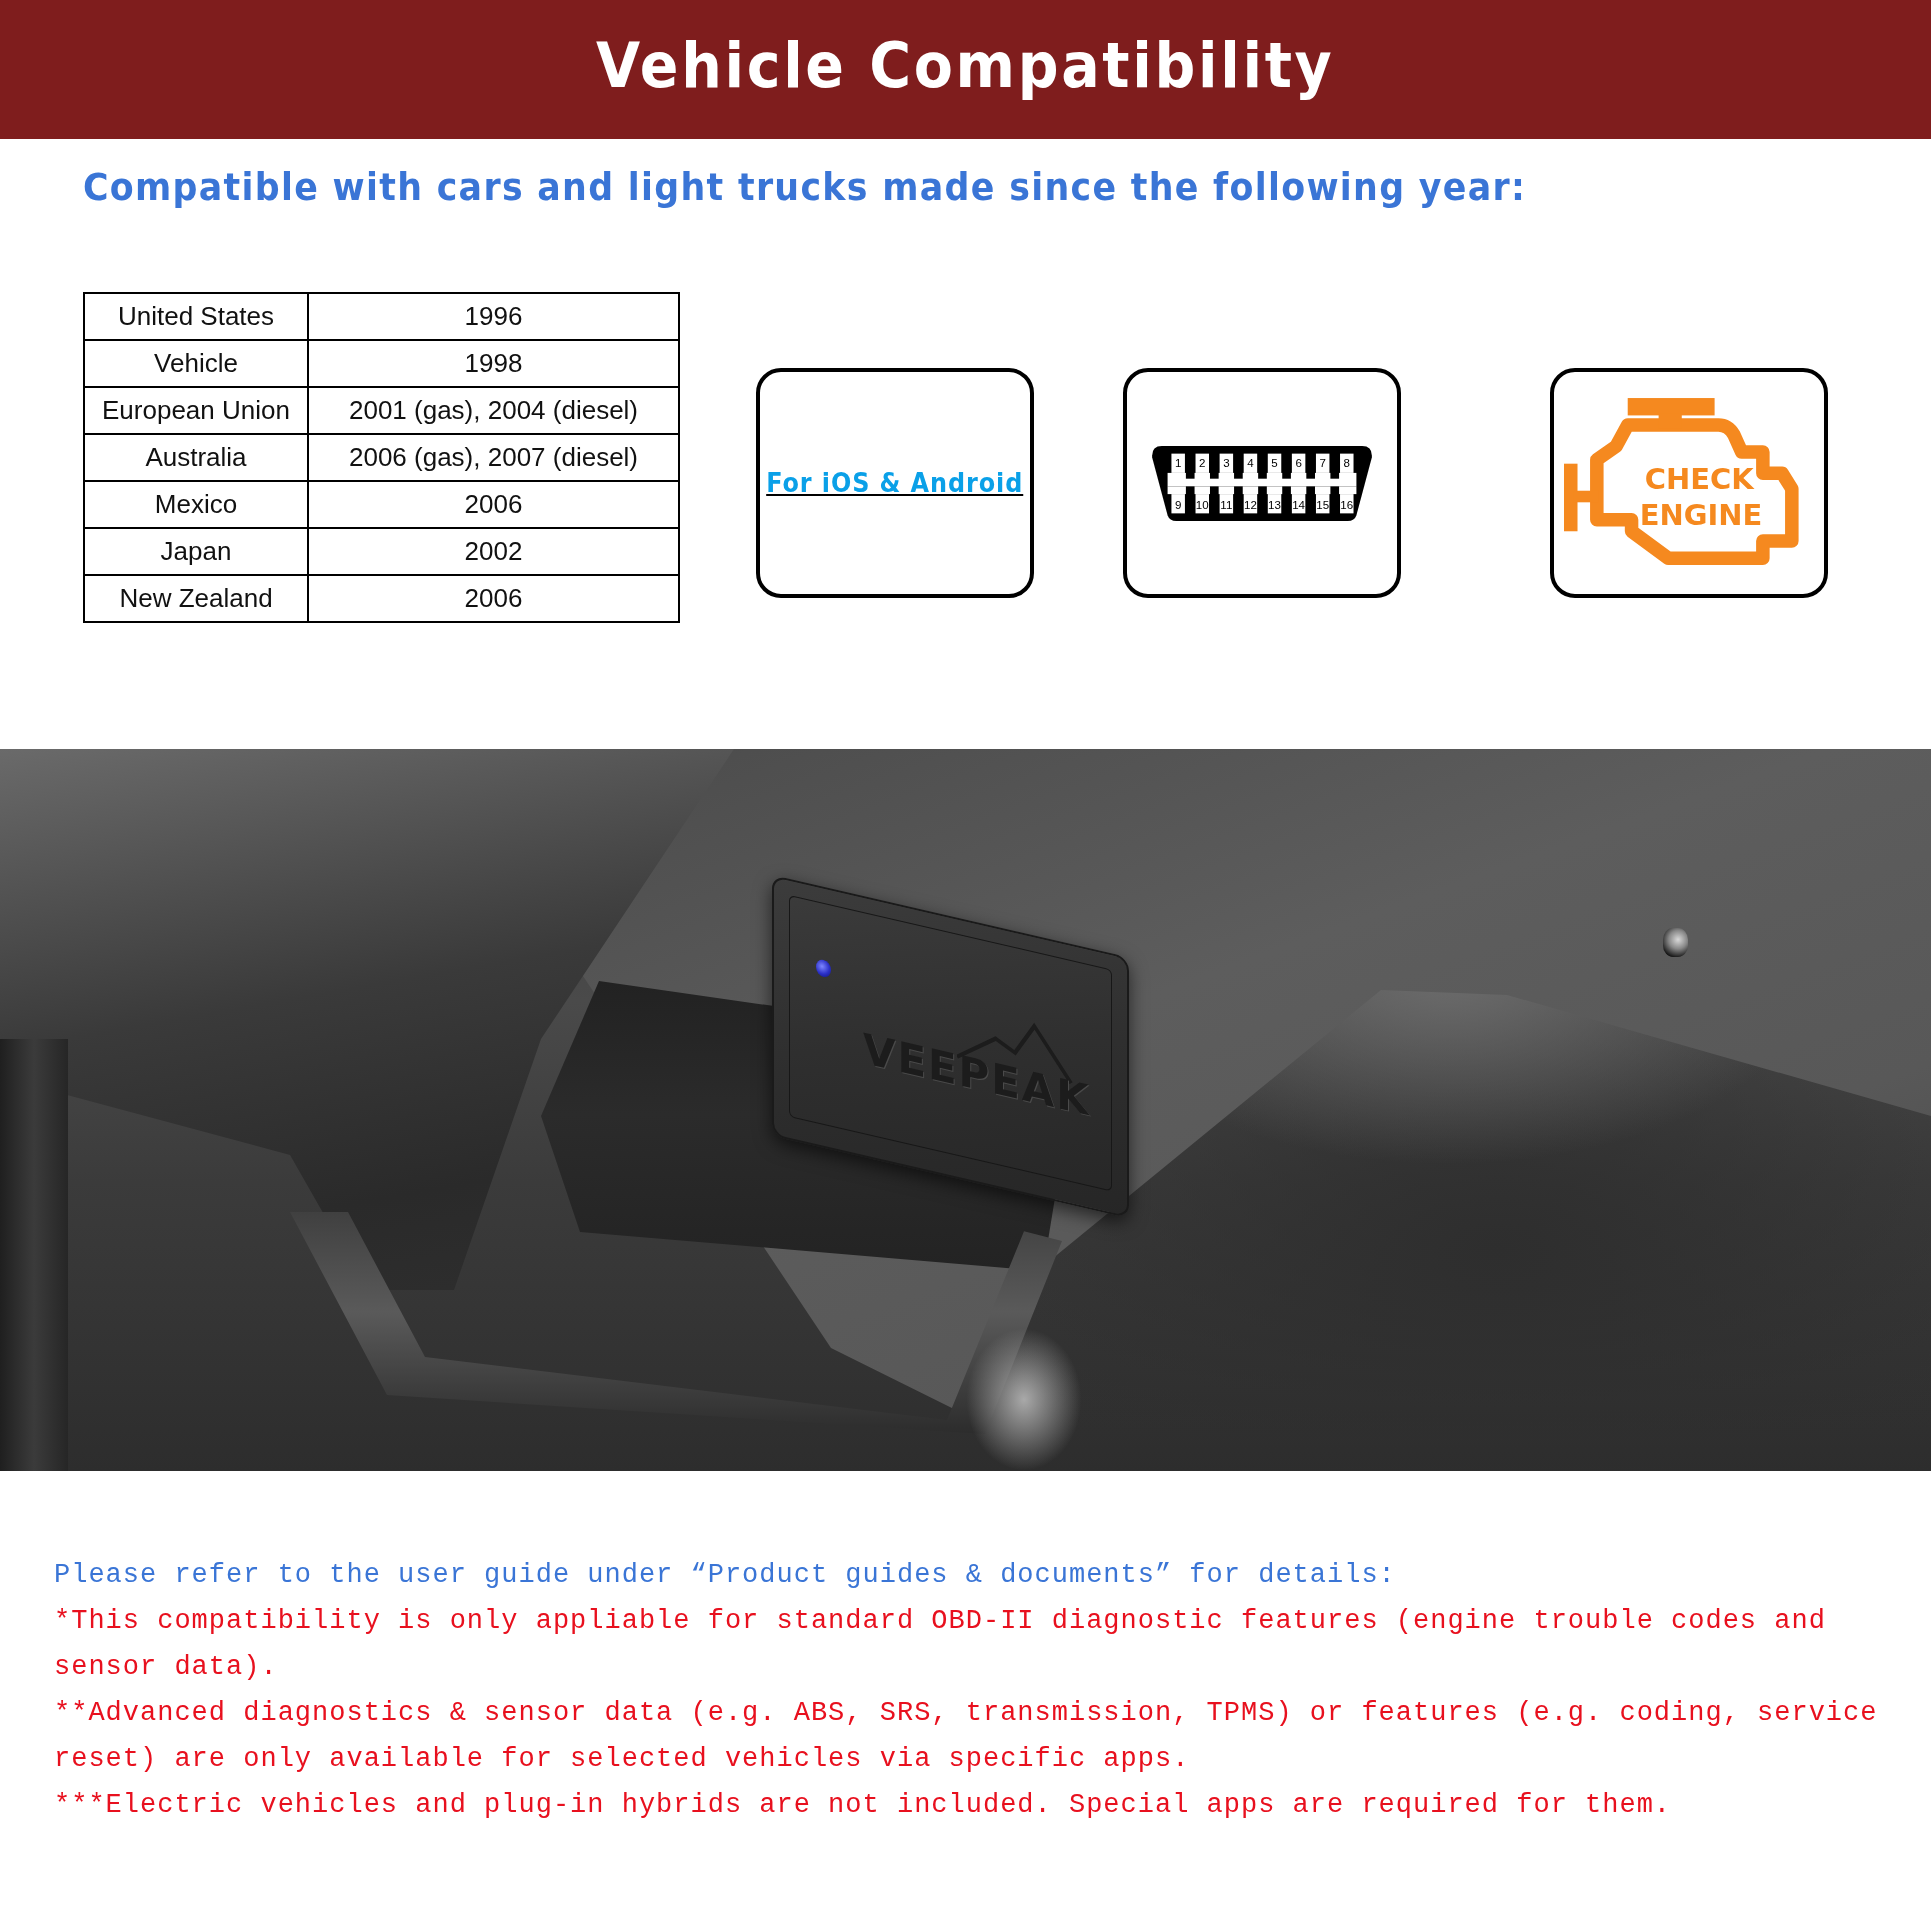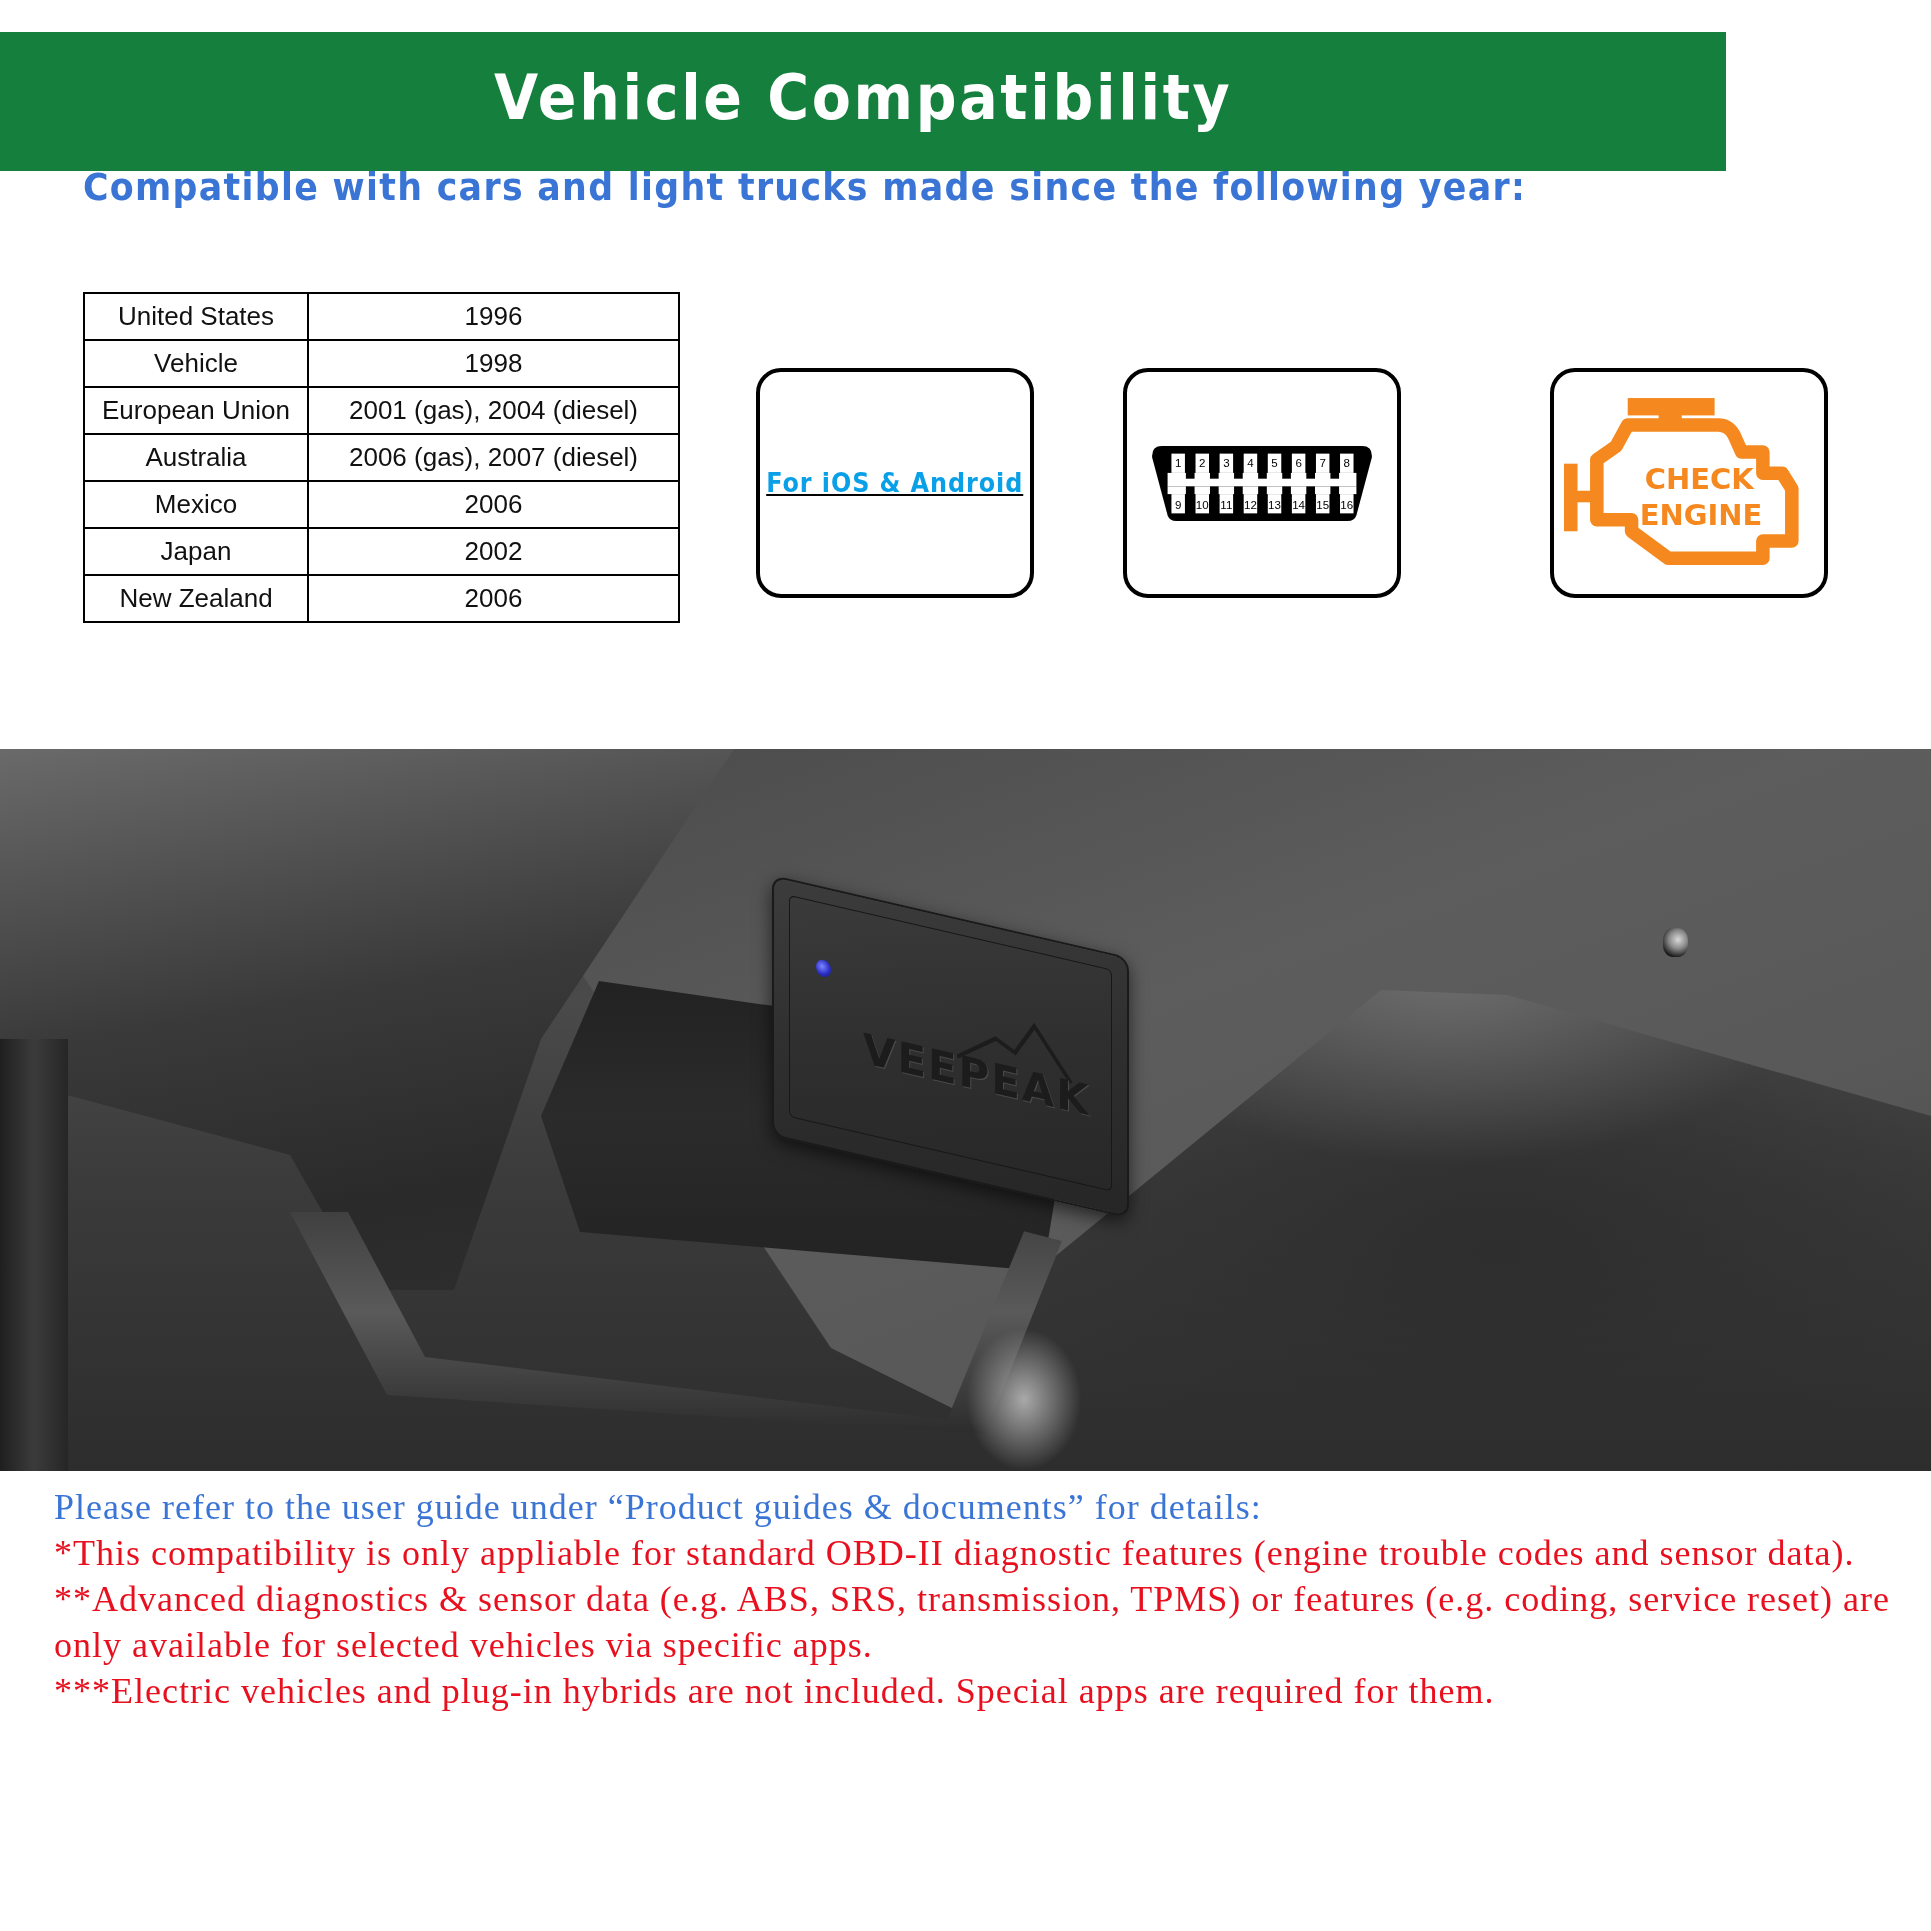--- a/index.html
+++ b/index.html
@@ -1,22 +1,22 @@
 <!DOCTYPE html>
 <html><head>
   <meta charset="utf-8">
   <style>
     * { margin: 0; padding: 0; box-sizing: border-box; }
     html, body { width: 1931px; height: 1931px; background: #ffffff; overflow: hidden; }
     body { position: relative; font-family: "DejaVu Sans", sans-serif; }
 
     .header-bar {
-      position: absolute; left: 0; top: 0; width: 1726px; height: 139px;
-      background: #15803d;
-      display: flex; align-items: center; justify-content: center; margin-top: 32px;
+      position: absolute; left: 0; top: 0; width: 1931px; height: 139px;
+      background: #7f1d1d;
+      display: flex; align-items: center; justify-content: center;
     }
     .header-title {
       color: #ffffff; font-family: "DejaVu Sans", sans-serif; font-weight: bold;
       font-size: 62px; letter-spacing: 2.9px; transform: scaleX(0.92);
       margin-top: -7.7px;
     }
     .subtitle {
       position: absolute; left: 83px; top: 166px;
       color: #3a75d6; font-family: "DejaVu Sans", sans-serif; font-weight: bold;
       font-size: 37px; letter-spacing: 1.4px; white-space: nowrap;
@@ -111,22 +111,22 @@
       position: absolute; left: 1663px; top: 179px; width: 25px; height: 29px;
       background: radial-gradient(circle at 60% 40%, #d9d9d9 0%, #888 40%, #111 80%);
       border-radius: 40%;
     }
     .photo .blur-light {
       position: absolute; left: 966px; top: 579px; width: 116px; height: 143px;
       background: radial-gradient(ellipse at center, #a9a9a9 0%, rgba(120,120,120,0) 70%);
     }
 
     .notes {
-      position: absolute; left: 54px; top: 1484px; width: 1863px;
-      font-family: Liberation Serif, serif; font-size: 36px; line-height: 46px;
+      position: absolute; left: 54px; top: 1552px; width: 1863px;
+      font-family: Liberation Mono, monospace; font-size: 27px; line-height: 46px;
       letter-spacing: 1px;
     }
     .note-line { display: block; white-space: pre-wrap; transform-origin: left top; }
     .note-blue { color: #3a75d6; }
     .note-red { color: #e8101e; }
   </style>
 </head>
 <body>
 
 <div class="header-bar">

